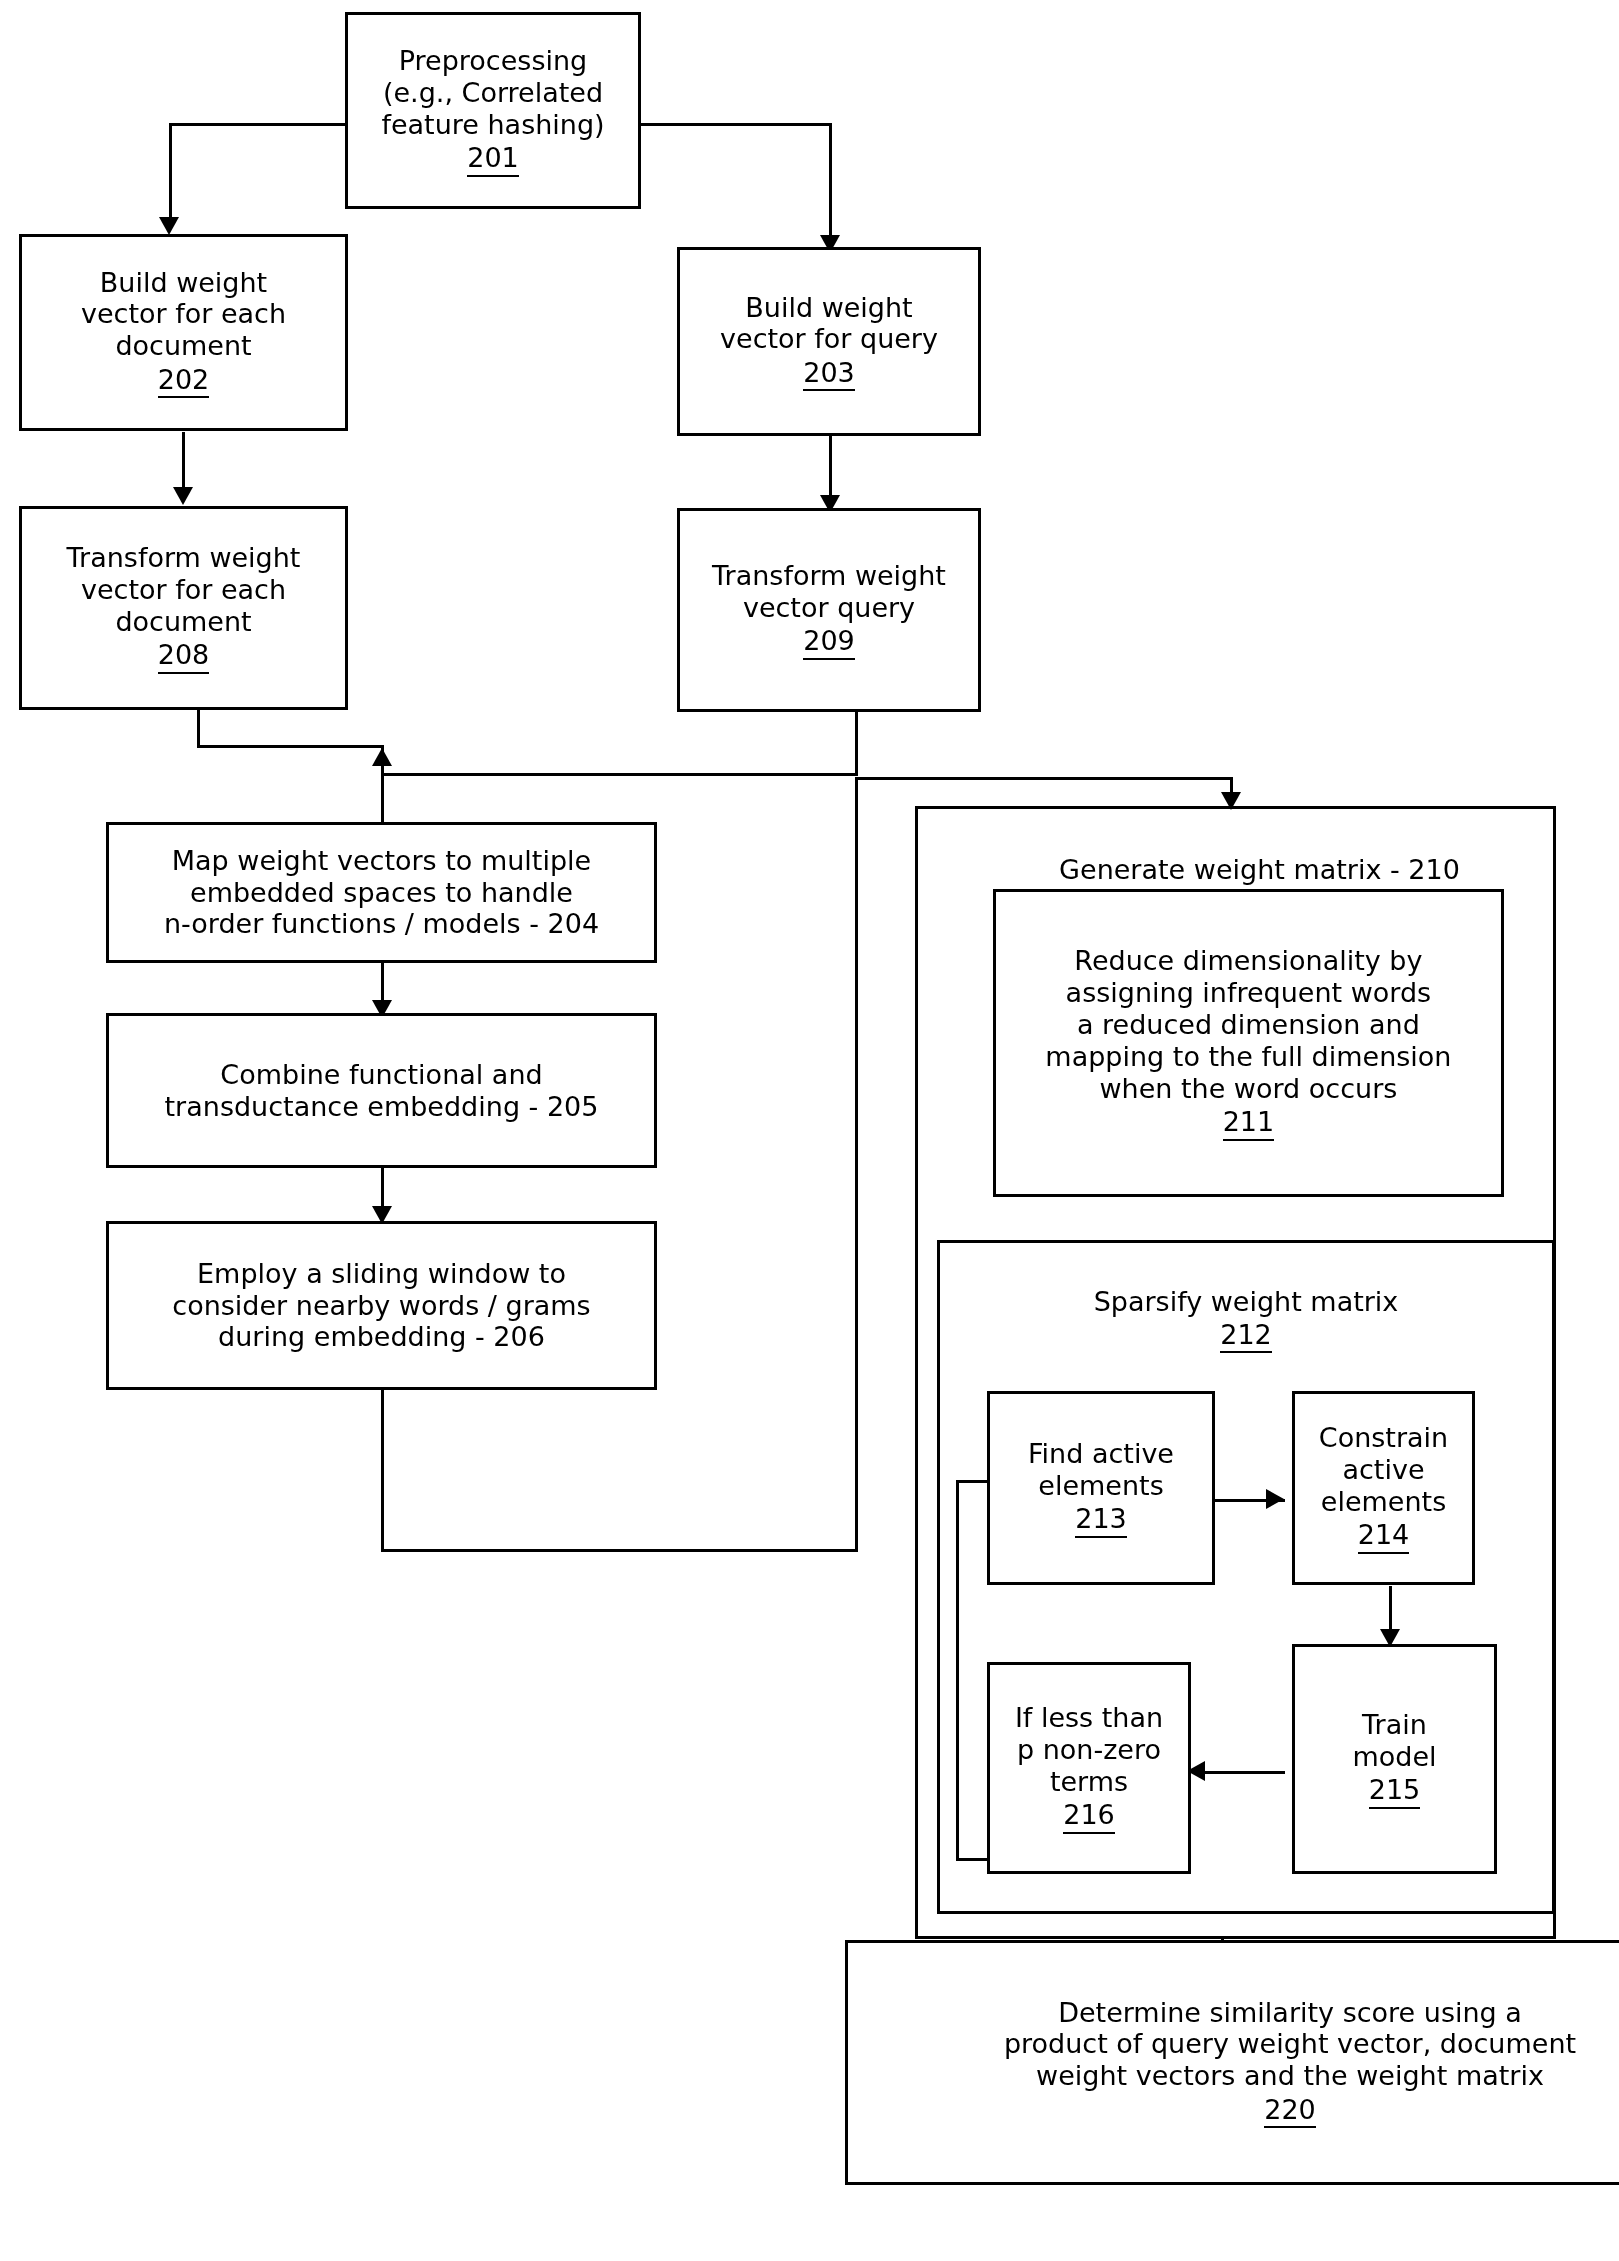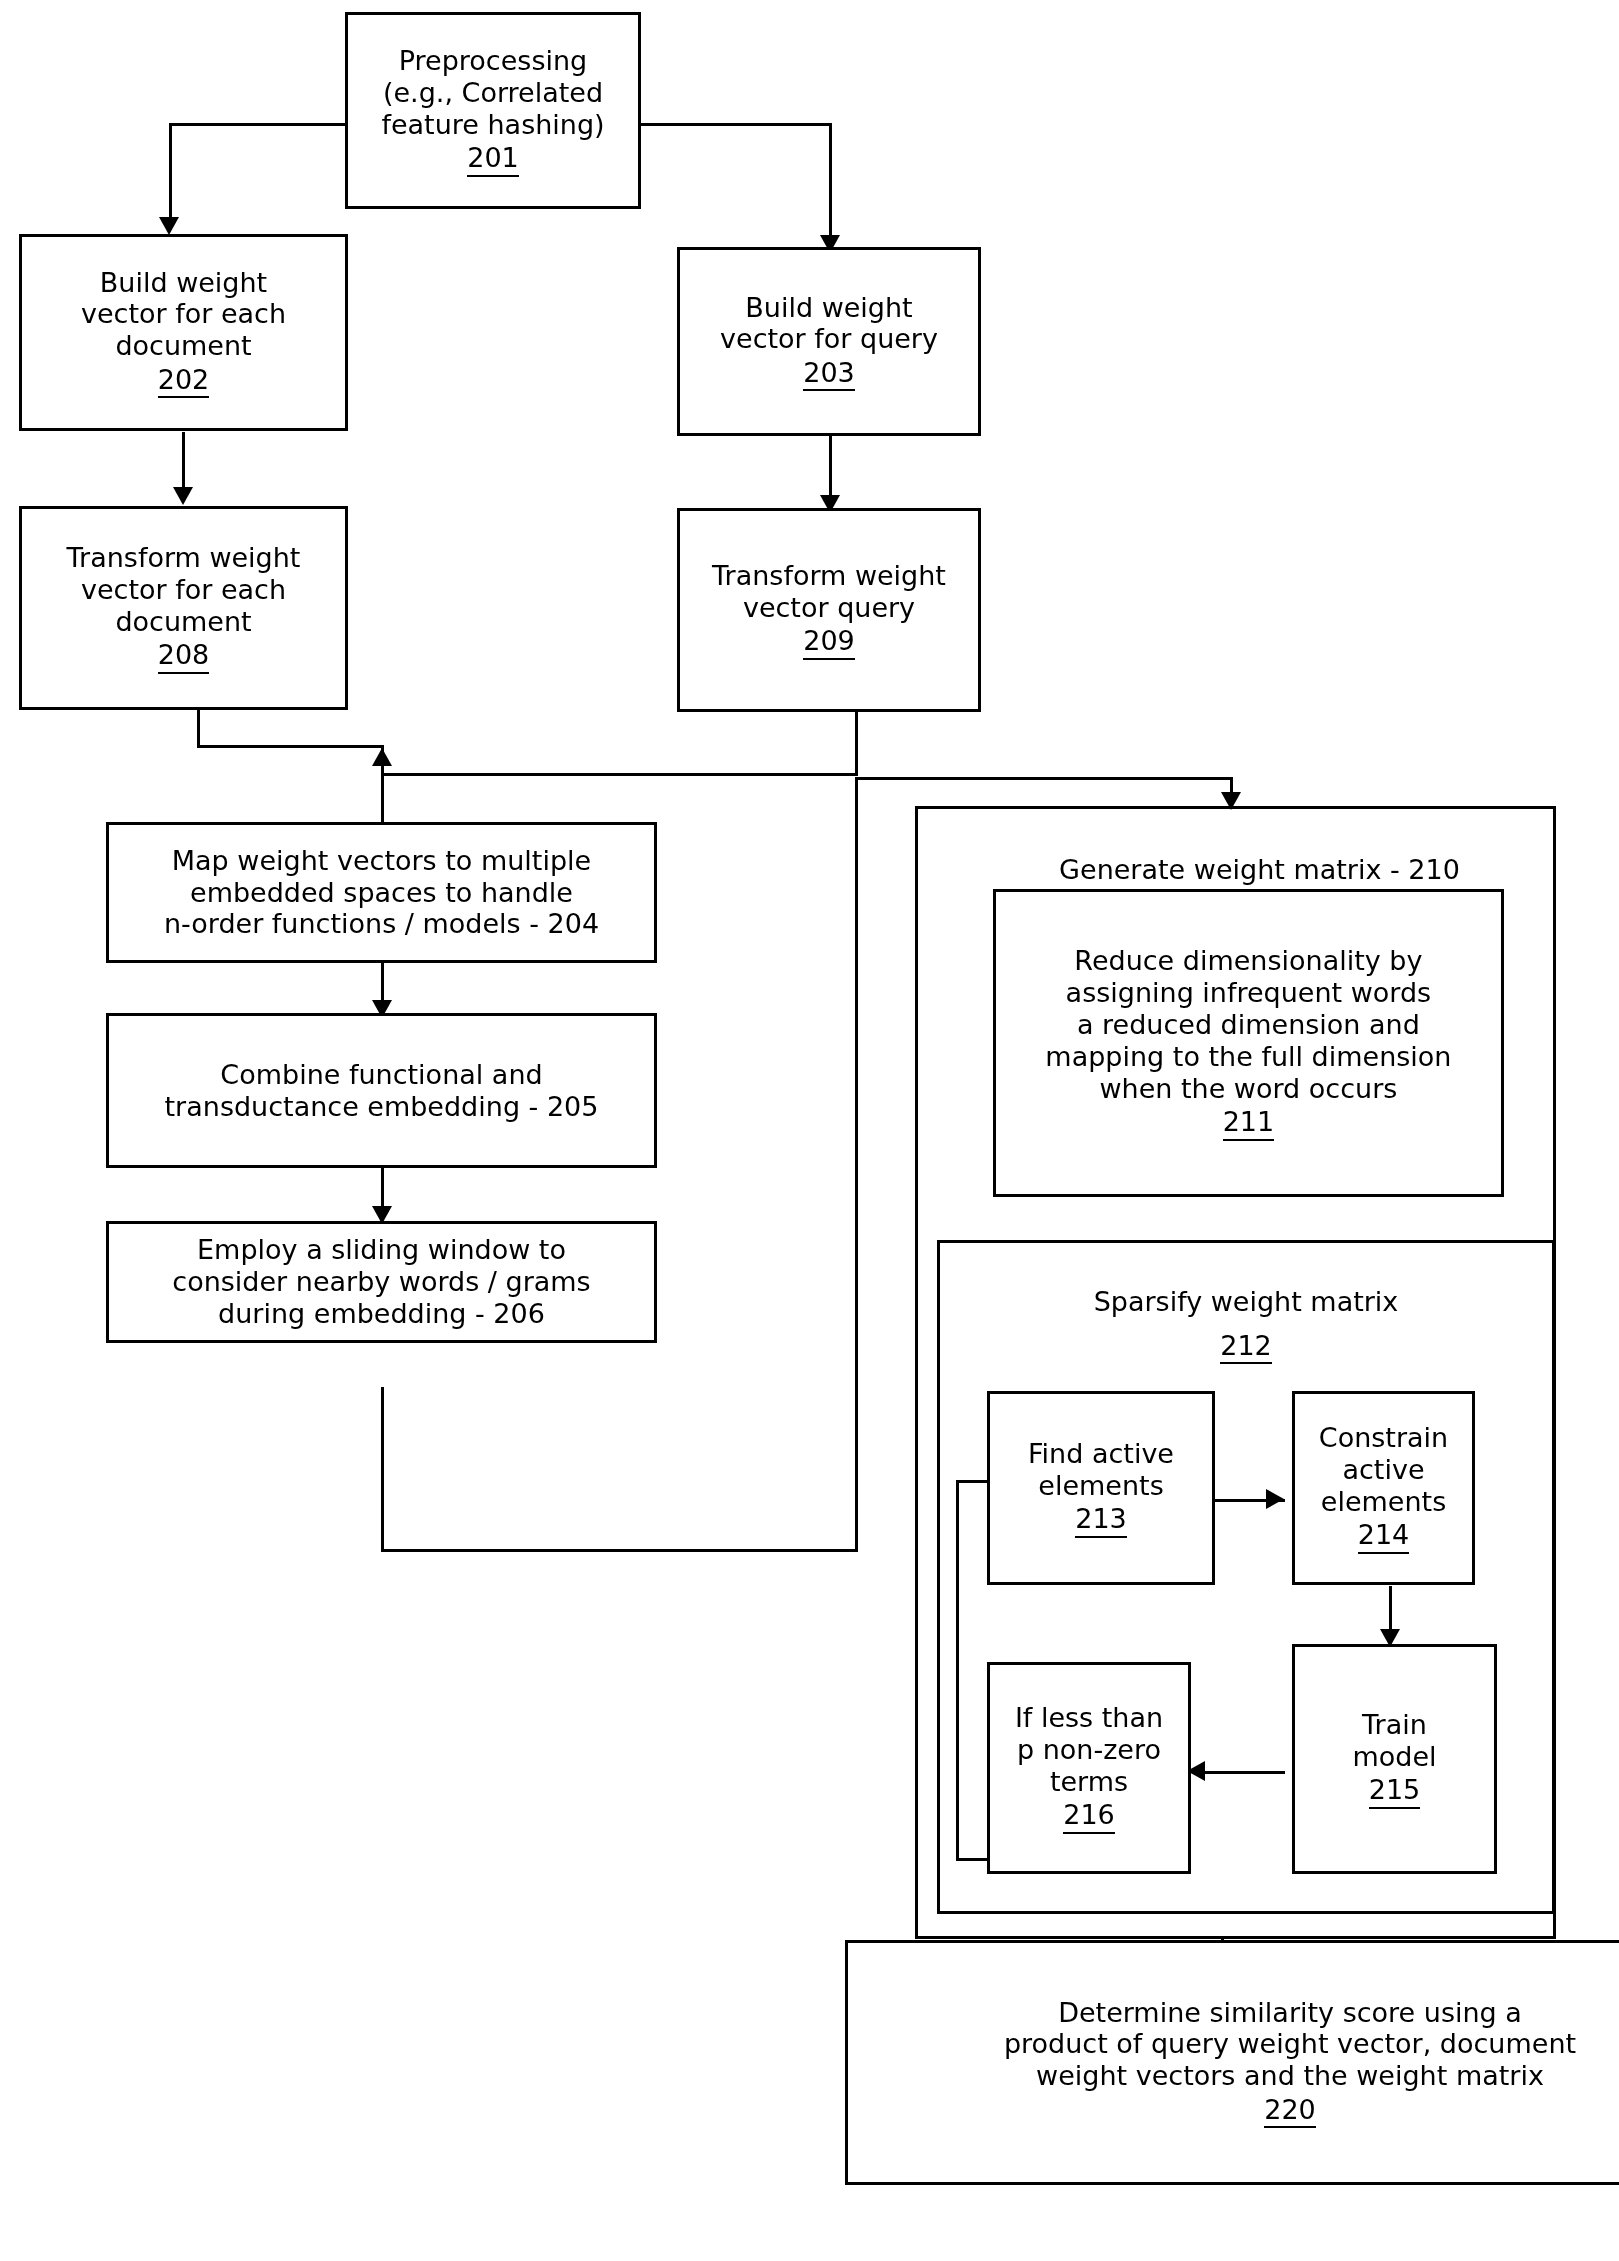--- a/index.html
+++ b/index.html
@@ -54,21 +54,21 @@
   .group-label {
     position: absolute;
     text-align: center;
     line-height: 1.18;
     white-space: pre-line;
   }
   .group-label .ref {
     display: block;
     border-bottom: 2.5px solid #000000;
     width: max-content;
-    margin: 12px auto 0 auto;
+    margin: 1px auto 0 auto;
     padding-bottom: 0.8px;
   }
 
   
   .hline {
     position: absolute;
     height: 0;
     border-top: 3.3px solid #000000;
   }
   .vline {
@@ -198,21 +198,21 @@
     <span class="txt">Map weight vectors to multiple
 embedded spaces to handle
 n-order functions / models - 204</span>
   </div>
 
   <div class="box fs-33" style="left:106px; top:1013px; width:551px; height:155px;">
     <span class="txt">Combine functional and
 transductance embedding - 205</span>
   </div>
 
-  <div class="box fs-33" style="left:106px; top:1221px; width:551px; height:122px;">
+  <div class="box fs-33" style="left:106px; top:1221px; width:551px; height:169px;">
     <span class="txt">Employ a sliding window to
 consider nearby words / grams
 during embedding - 206</span>
   </div>
 
   <div class="group" style="left:915px; top:806px; width:641px; height:1133px;"></div>
   <div class="group-label fs-33" style="left:915px; top:822px; width:641px;padding-left:24px;">
     <span class="txt">Generate weight matrix - 210</span>
   </div>
 

